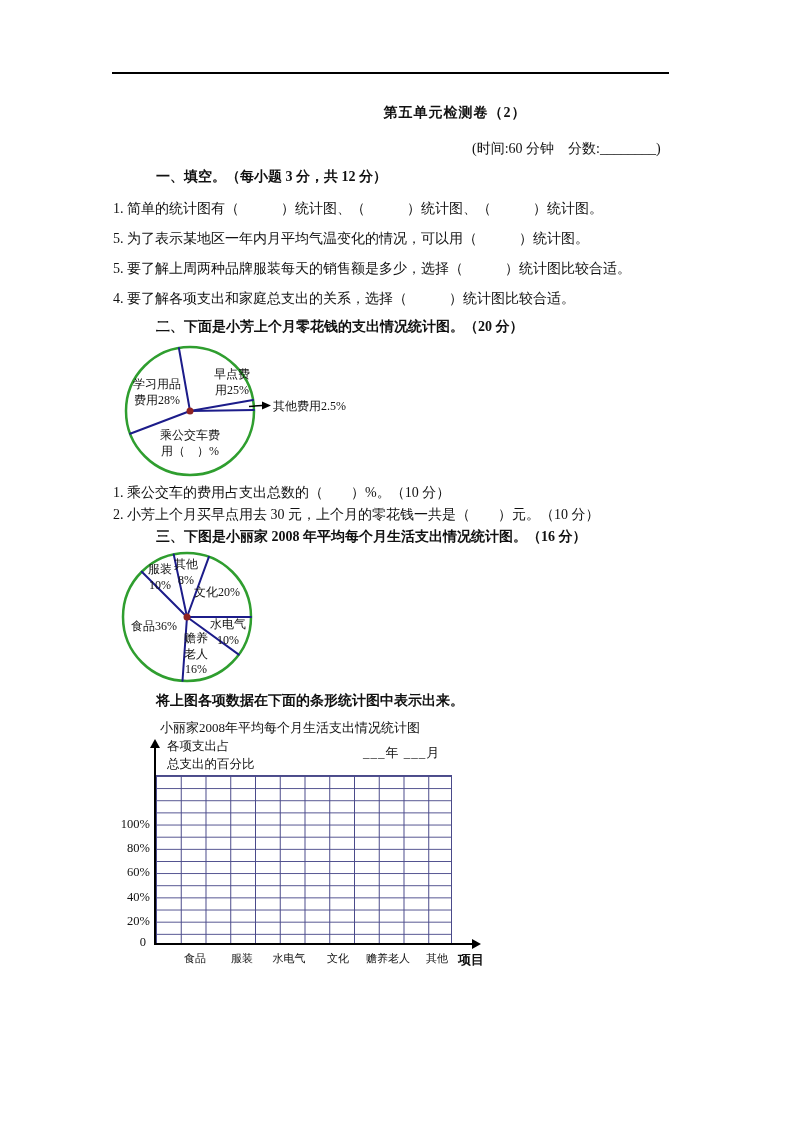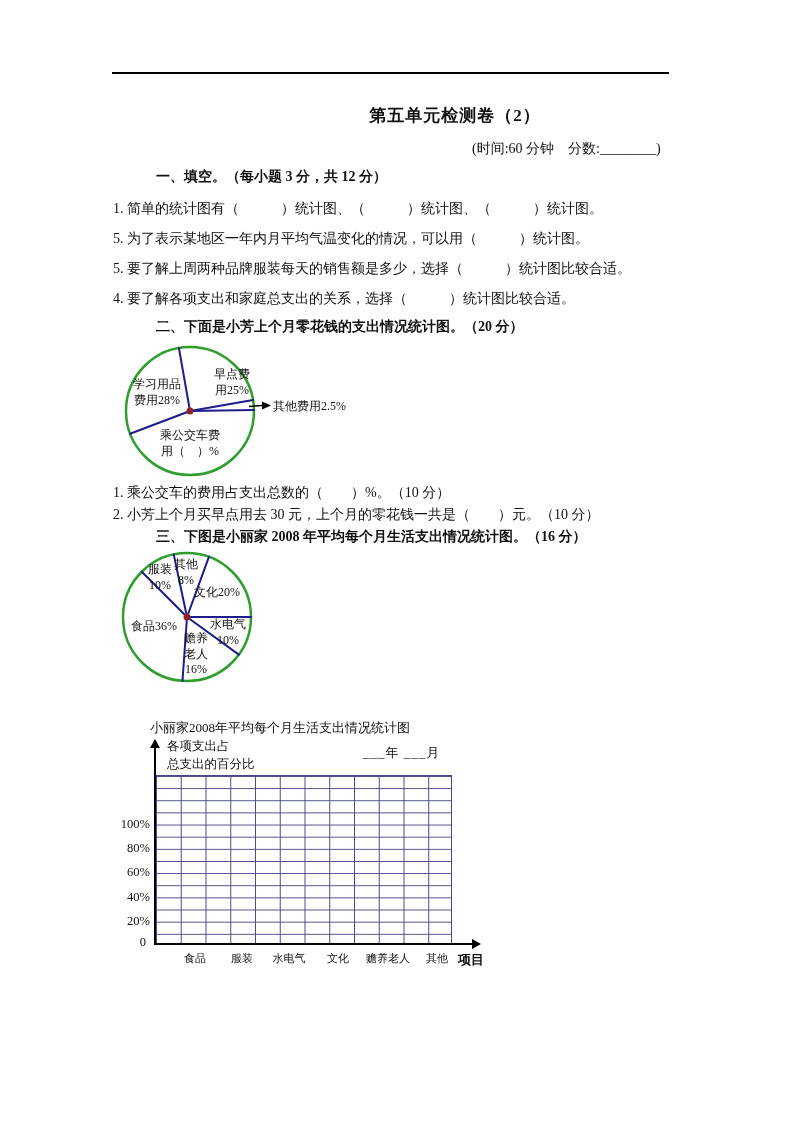--- a/index.html
+++ b/index.html
@@ -3,36 +3,36 @@
 <meta charset="utf-8">
 <style>
   html,body{margin:0;padding:0;background:#ffffff;}
   .page{
     position:relative;width:793px;height:1122px;background:#ffffff;
     font-family:"Liberation Serif","DejaVu Serif",serif;color:#111;
     overflow:hidden;
   }
   .top-rule{position:absolute;left:112px;top:72px;width:557px;height:2px;background:#000;}
   .title{position:absolute;left:290px;top:104px;width:330px;margin:0;text-align:center;
-         font-size:17px;font-weight:700;letter-spacing:1px;white-space:nowrap;font-family:Liberation Serif, serif;}
+         font-size:14px;font-weight:700;letter-spacing:1px;white-space:nowrap;font-family:Liberation Serif, serif;}
   .meta{position:absolute;left:472px;top:140px;font-size:14px;white-space:nowrap;}
   .line{position:absolute;left:113px;font-size:14px;white-space:nowrap;}
   .heading{font-weight:600;margin-left:43px;}
   
   .pie-svg{position:absolute;left:0;}
   .pie-circle{fill:none;stroke:#2f9e2f;stroke-width:2.5;}
   .pie-line{stroke:#1c1c8a;stroke-width:2;stroke-linecap:round;}
   .pie-dot{fill:#8f2222;stroke:none;}
   .callout-line{stroke:#000;stroke-width:1.5;}
   .callout-head{fill:#000;}
   .pie-label{position:absolute;font-size:12px;line-height:1.3;text-align:center;
              white-space:pre-line;transform:translate(-50%,-50%);}
   .pie-label-left{position:absolute;font-size:12px;transform:translateY(-50%);white-space:nowrap;}
   
-  .chart-title{position:absolute;left:150px;top:719px;width:280px;text-align:left;
+  .chart-title{position:absolute;left:150px;top:719px;width:280px;text-align:center;
                font-size:13px;white-space:nowrap;}
   .y-caption{position:absolute;left:167px;top:738px;font-size:12.5px;line-height:1.4;white-space:pre-line;}
   .date-line{position:absolute;left:363px;top:744px;font-size:13px;letter-spacing:1px;white-space:nowrap;}
   .grid{position:absolute;left:155px;top:775px;width:297px;height:170px;box-sizing:border-box;
         border:1px solid #4a4a8a;
         background-image:
           linear-gradient(to right,#4a4a8a 1px,transparent 1px),
           linear-gradient(to bottom,#4a4a8a 1px,transparent 1px);
         background-size:24.75px 12.1429px;}
   .y-axis{position:absolute;left:154px;top:748px;width:2px;height:197px;background:#000;}
@@ -103,20 +103,21 @@
   <div class="pie-label" style="left:160px;top:578px">服装
 10%</div>
   <div class="pie-label" style="left:217px;top:593px">文化20%</div>
   <div class="pie-label" style="left:228px;top:633px">水电气
 10%</div>
   <div class="pie-label" style="left:196px;top:654px">赡养
 老人
 16%</div>
   <div class="pie-label" style="left:154px;top:627px">食品36%</div>
 
+  <div class="line heading" style="top:692px">将上图各项数据在下面的条形统计图中表示出来。</div>
 
   <div class="chart-title">小丽家2008年平均每个月生活支出情况统计图</div>
   <div class="y-caption">各项支出占
 总支出的百分比</div>
   <div class="date-line">___年 ___月</div>
 
   <div class="grid"></div>
   <div class="y-axis"></div>
   <div class="y-arrow"></div>
   <div class="x-axis"></div>

